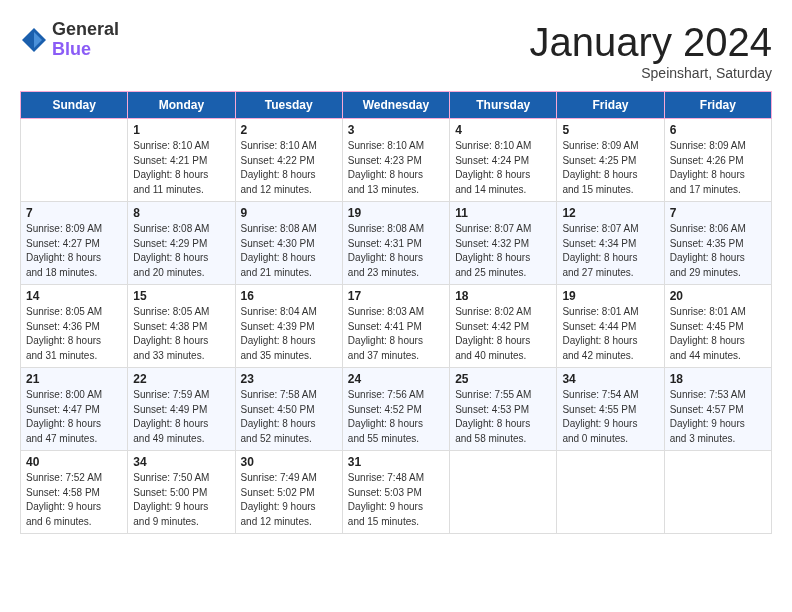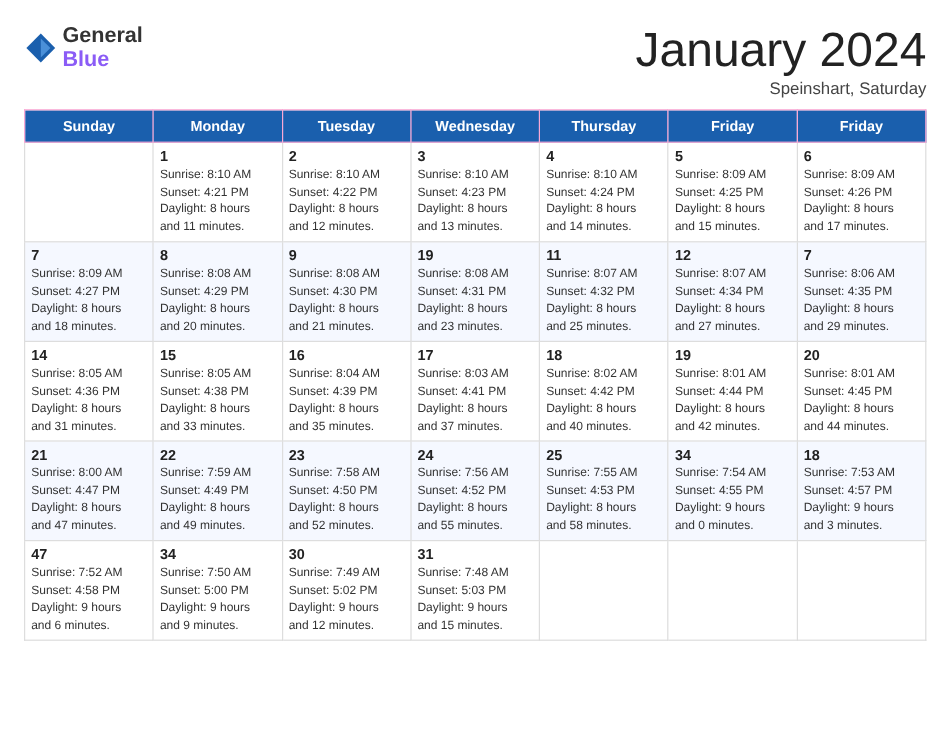--- a/index.html
+++ b/index.html
@@ -229,21 +229,21 @@
           <div class="day-number">34</div>
           <div class="day-info">Sunrise: 7:54 AM<br>Sunset: 4:55 PM<br>Daylight: 9 hours<br>and 0 minutes.</div>
         </td>
         <td>
           <div class="day-number">18</div>
           <div class="day-info">Sunrise: 7:53 AM<br>Sunset: 4:57 PM<br>Daylight: 9 hours<br>and 3 minutes.</div>
         </td>
       </tr>
       <tr>
         <td>
-          <div class="day-number">47</div>
+          <div class="day-number">40</div>
           <div class="day-info">Sunrise: 7:52 AM<br>Sunset: 4:58 PM<br>Daylight: 9 hours<br>and 6 minutes.</div>
         </td>
         <td>
           <div class="day-number">34</div>
           <div class="day-info">Sunrise: 7:50 AM<br>Sunset: 5:00 PM<br>Daylight: 9 hours<br>and 9 minutes.</div>
         </td>
         <td>
           <div class="day-number">30</div>
           <div class="day-info">Sunrise: 7:49 AM<br>Sunset: 5:02 PM<br>Daylight: 9 hours<br>and 12 minutes.</div>
         </td>

